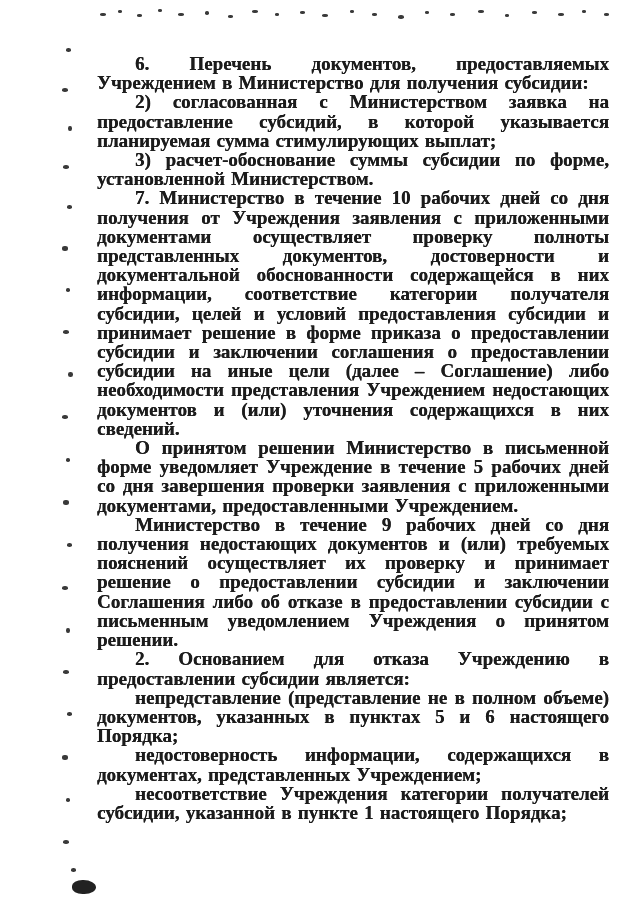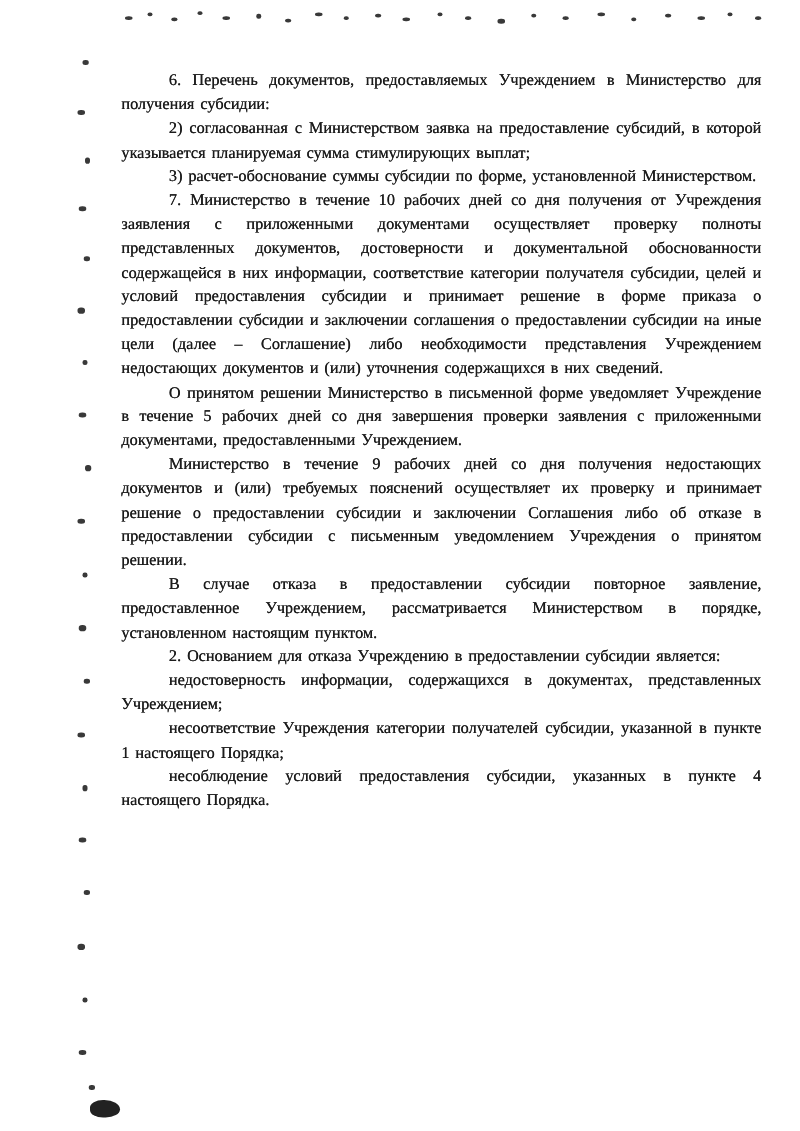--- a/index.html
+++ b/index.html
@@ -18,25 +18,26 @@
     position: absolute;
     inset: 0;
     background: var(--paper, #ffffff);
   }
   .textblock {
     position: absolute;
     left: 97px;
     top: 54px;
     width: 512px;
     color: var(--ink, #1c1c1c);
-    font-size: 13px;
+    font-size: 19px;
     line-height: 19.2px;
     text-align: justify;
     word-spacing: 1.5px;
     text-shadow: 0.2px 0 0 currentColor;
+    font-weight: bold;
   }
   .textblock p {
     margin: 0;
     text-indent: 38px;
   }
   .noise {
     position: absolute;
     inset: 0;
     pointer-events: none;
   }
@@ -58,25 +59,24 @@
 
 <div class="page">
 
   <div class="textblock">
     <p>6. Перечень документов, предоставляемых Учреждением в Министерство для получения субсидии:</p>
     <p>2) согласованная с Министерством заявка на предоставление субсидий, в которой указывается планируемая сумма стимулирующих выплат;</p>
     <p>3) расчет-обоснование суммы субсидии по форме, установленной Министерством.</p>
     <p>7. Министерство в течение 10 рабочих дней со дня получения от Учреждения заявления с приложенными документами осуществляет проверку полноты представленных документов, достоверности и документальной обоснованности содержащейся в них информации, соответствие категории получателя субсидии, целей и условий предоставления субсидии и принимает решение в форме приказа о предоставлении субсидии и заключении соглашения о предоставлении субсидии на иные цели (далее – Соглашение) либо необходимости представления Учреждением недостающих документов и (или) уточнения содержащихся в них сведений.</p>
     <p>О принятом решении Министерство в письменной форме уведомляет Учреждение в течение 5 рабочих дней со дня завершения проверки заявления с приложенными документами, предоставленными Учреждением.</p>
     <p>Министерство в течение 9 рабочих дней со дня получения недостающих документов и (или) требуемых пояснений осуществляет их проверку и принимает решение о предоставлении субсидии и заключении Соглашения либо об отказе в предоставлении субсидии с письменным уведомлением Учреждения о принятом решении.</p>
-    <p>В случае отказа в предоставлении субсидии повторное заявление, предоставленное Учреждением, рассматривается Министерством в порядке, установленном настоящим пунктом.</p>
     <p>2. Основанием для отказа Учреждению в предоставлении субсидии является:</p>
+    <p>непредставление (представление не в полном объеме) документов, указанных в пунктах 5 и 6 настоящего Порядка;</p>
     <p>недостоверность информации, содержащихся в документах, представленных Учреждением;</p>
     <p>несоответствие Учреждения категории получателей субсидии, указанной в пункте 1 настоящего Порядка;</p>
-    <p>несоблюдение условий предоставления субсидии, указанных в пункте 4 настоящего Порядка.</p>
   </div>
 
   <div class="noise">
       <div class="speck" style="left: 100px; top: 13px; width: 6px; height: 3px;"></div>
       <div class="speck" style="left: 118px; top: 10px; width: 4px; height: 3px;"></div>
       <div class="speck" style="left: 137px; top: 14px; width: 5px; height: 3px;"></div>
       <div class="speck" style="left: 158px; top: 9px; width: 4px; height: 3px;"></div>
       <div class="speck" style="left: 178px; top: 13px; width: 6px; height: 3px;"></div>
       <div class="speck" style="left: 205px; top: 11px; width: 4px; height: 4px;"></div>
       <div class="speck" style="left: 228px; top: 15px; width: 5px; height: 3px;"></div>

